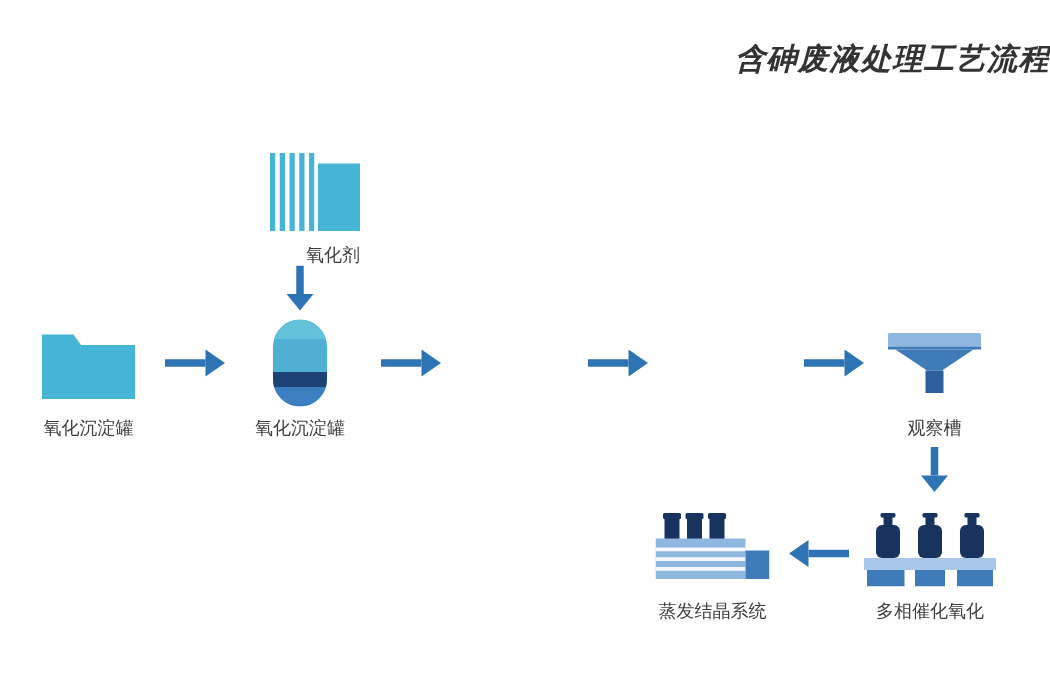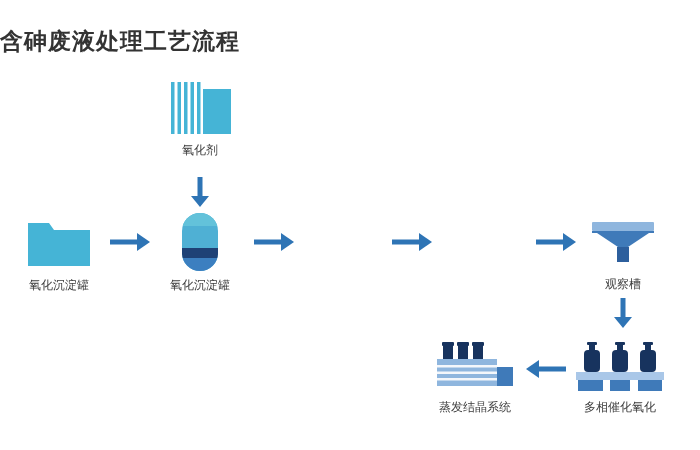--- a/index.html
+++ b/index.html
@@ -1,19 +1,19 @@
 <!DOCTYPE html>
 <html style="--cyan: #45b4d6; --arrow: #2e74b5; --navy: #17335e; --deep: #1e4176; --mid: #2d5f9d; --steel: #3f7ab9; --light: #8fb6de; --pale: #a9c7e8; --titlecolor: #333333; --labelcolor: #3d3d3d;"><head>
 <meta charset="utf-8">
 <style>
   html,body{margin:0;padding:0;background:#fff;}
   body{font-family:"DejaVu Sans","Liberation Sans",sans-serif;}
   .canvas{position:relative;width:700px;height:450px;background:#fff;overflow:hidden;}
-  .title{position:absolute;top:26px;left:0;width:100%;text-align:left;
-         font-size:23px;font-weight:700;color:var(--titlecolor,#333);margin:0;letter-spacing:1px;}
+  .title{position:absolute;top:26px;left:0;width:100%;text-align:right;
+         font-size:20px;font-weight:700;color:var(--titlecolor,#333);margin:0;letter-spacing:1px;font-style:italic;}
   .node{position:absolute;display:flex;flex-direction:column;align-items:center;}
   .icon-box{display:flex;align-items:center;justify-content:center;}
   .node.top  .icon-box{height:54px;}
   .node.main .icon-box{height:56px;}
   .node.bottom .icon-box{height:52px;}
   .label{margin-top:8px;font-size:12px;line-height:14px;color:var(--labelcolor,#3d3d3d);
          white-space:nowrap;text-align:center;}
   .arrow{position:absolute;}
   
   .f-cyan {fill:var(--cyan,#45b4d6);}
@@ -26,21 +26,21 @@
   .f-pale {fill:var(--pale,#a9c7e8);}
   .f-white{fill:#ffffff;}
 </style>
 </head>
 <body>
 
 <div class="canvas">
 
   <h1 class="title">含砷废液处理工艺流程</h1>
 
-  <div class="node top" style="left:160px;top:81px;width:80px;">
+  <div class="node top" style="left:160px;top:101px;width:80px;align-items:flex-end;">
     <div class="icon-box">
       <svg width="62" height="52" viewBox="0 0 62 52">
         <rect class="f-cyan" x="2" y="0" width="3.5" height="52"></rect>
         <rect class="f-cyan" x="8.5" y="0" width="3.5" height="52"></rect>
         <rect class="f-cyan" x="15" y="0" width="3.5" height="52"></rect>
         <rect class="f-cyan" x="21.5" y="0" width="3.5" height="52"></rect>
         <rect class="f-cyan" x="28" y="0" width="3.5" height="52"></rect>
         <rect class="f-cyan" x="34" y="7" width="28" height="45"></rect>
       </svg>
     </div>
@@ -105,21 +105,21 @@
   </div>
 
 
   <div class="arrow" style="left:536px;top:233px;">
     <svg width="40" height="18" viewBox="0 0 40 18">
       <rect class="f-arrow" x="0" y="6.5" width="27" height="5"></rect>
       <polygon class="f-arrow" points="27,0 40,9 27,18"></polygon>
     </svg>
   </div>
 
-  <div class="node main" style="left:583px;top:214px;width:80px;font-family:Liberation Mono, monospace;">
+  <div class="node main" style="left:583px;top:214px;width:80px;">
     <div class="icon-box">
       <svg width="62" height="40" viewBox="0 0 62 40">
         <rect class="f-light" x="0" y="0" width="62" height="9" rx="1"></rect>
         <rect class="f-steel" x="0" y="9" width="62" height="2"></rect>
         <polygon class="f-steel" points="5,11 57,11 36,25 26,25"></polygon>
         <rect class="f-mid" x="25" y="25" width="12" height="15"></rect>
       </svg>
     </div>
     <div class="label">观察槽</div>
   </div>

